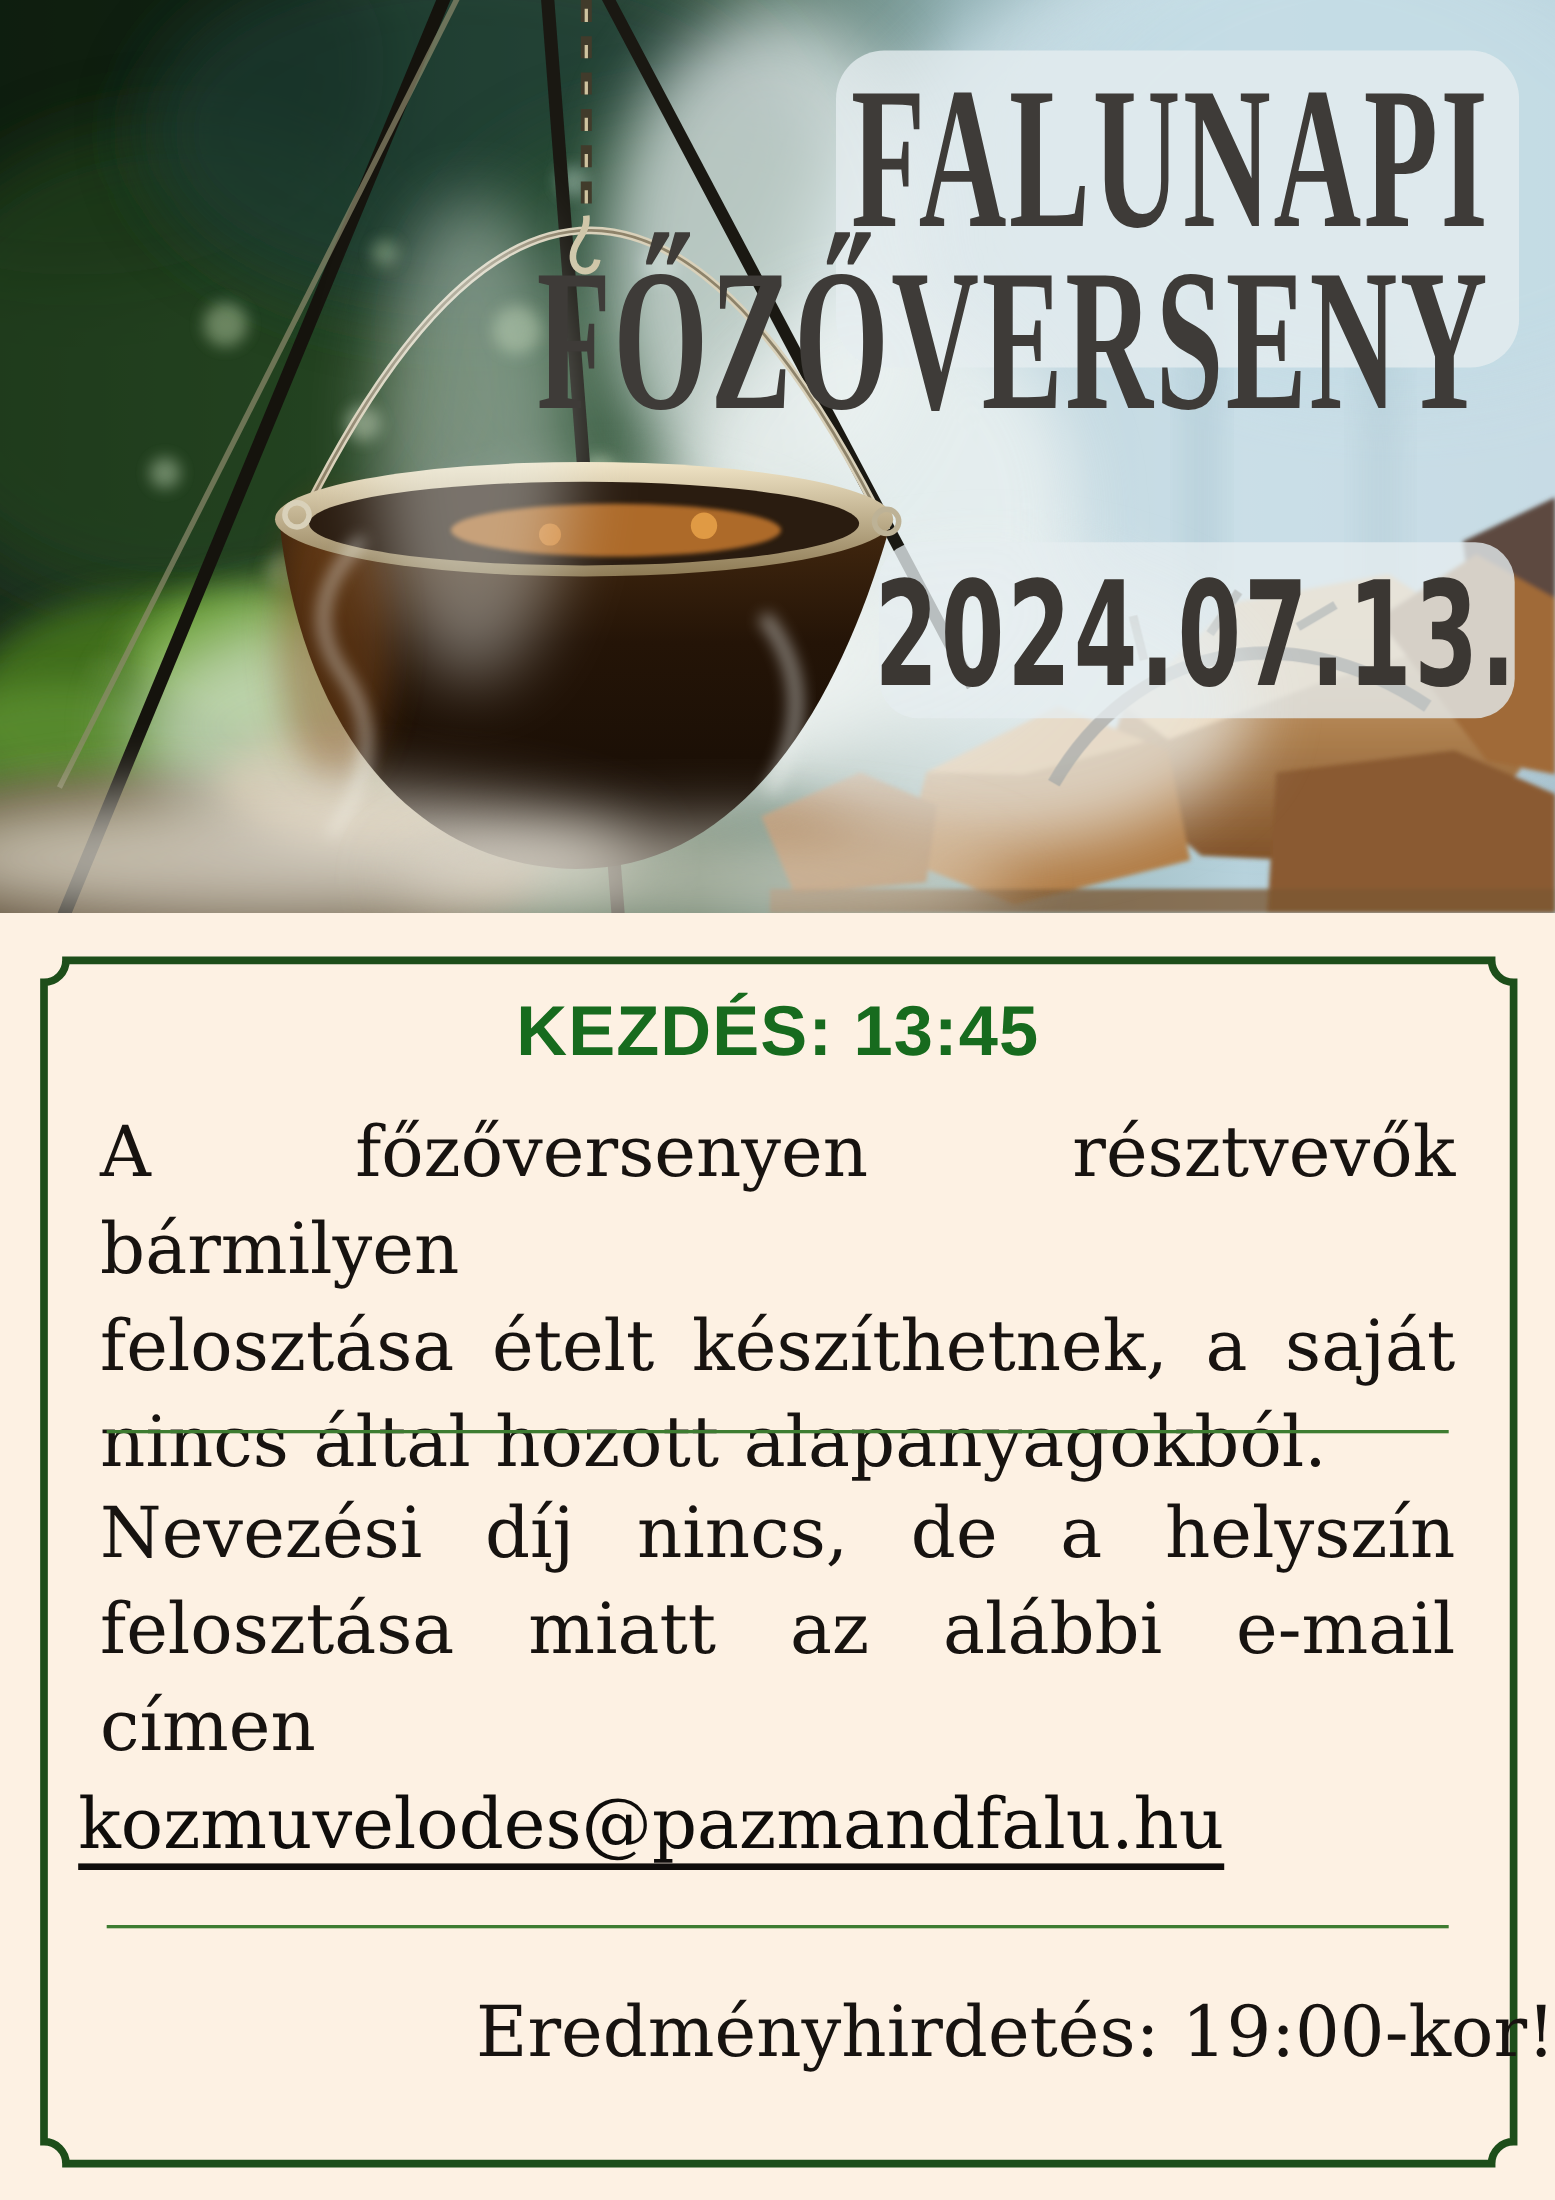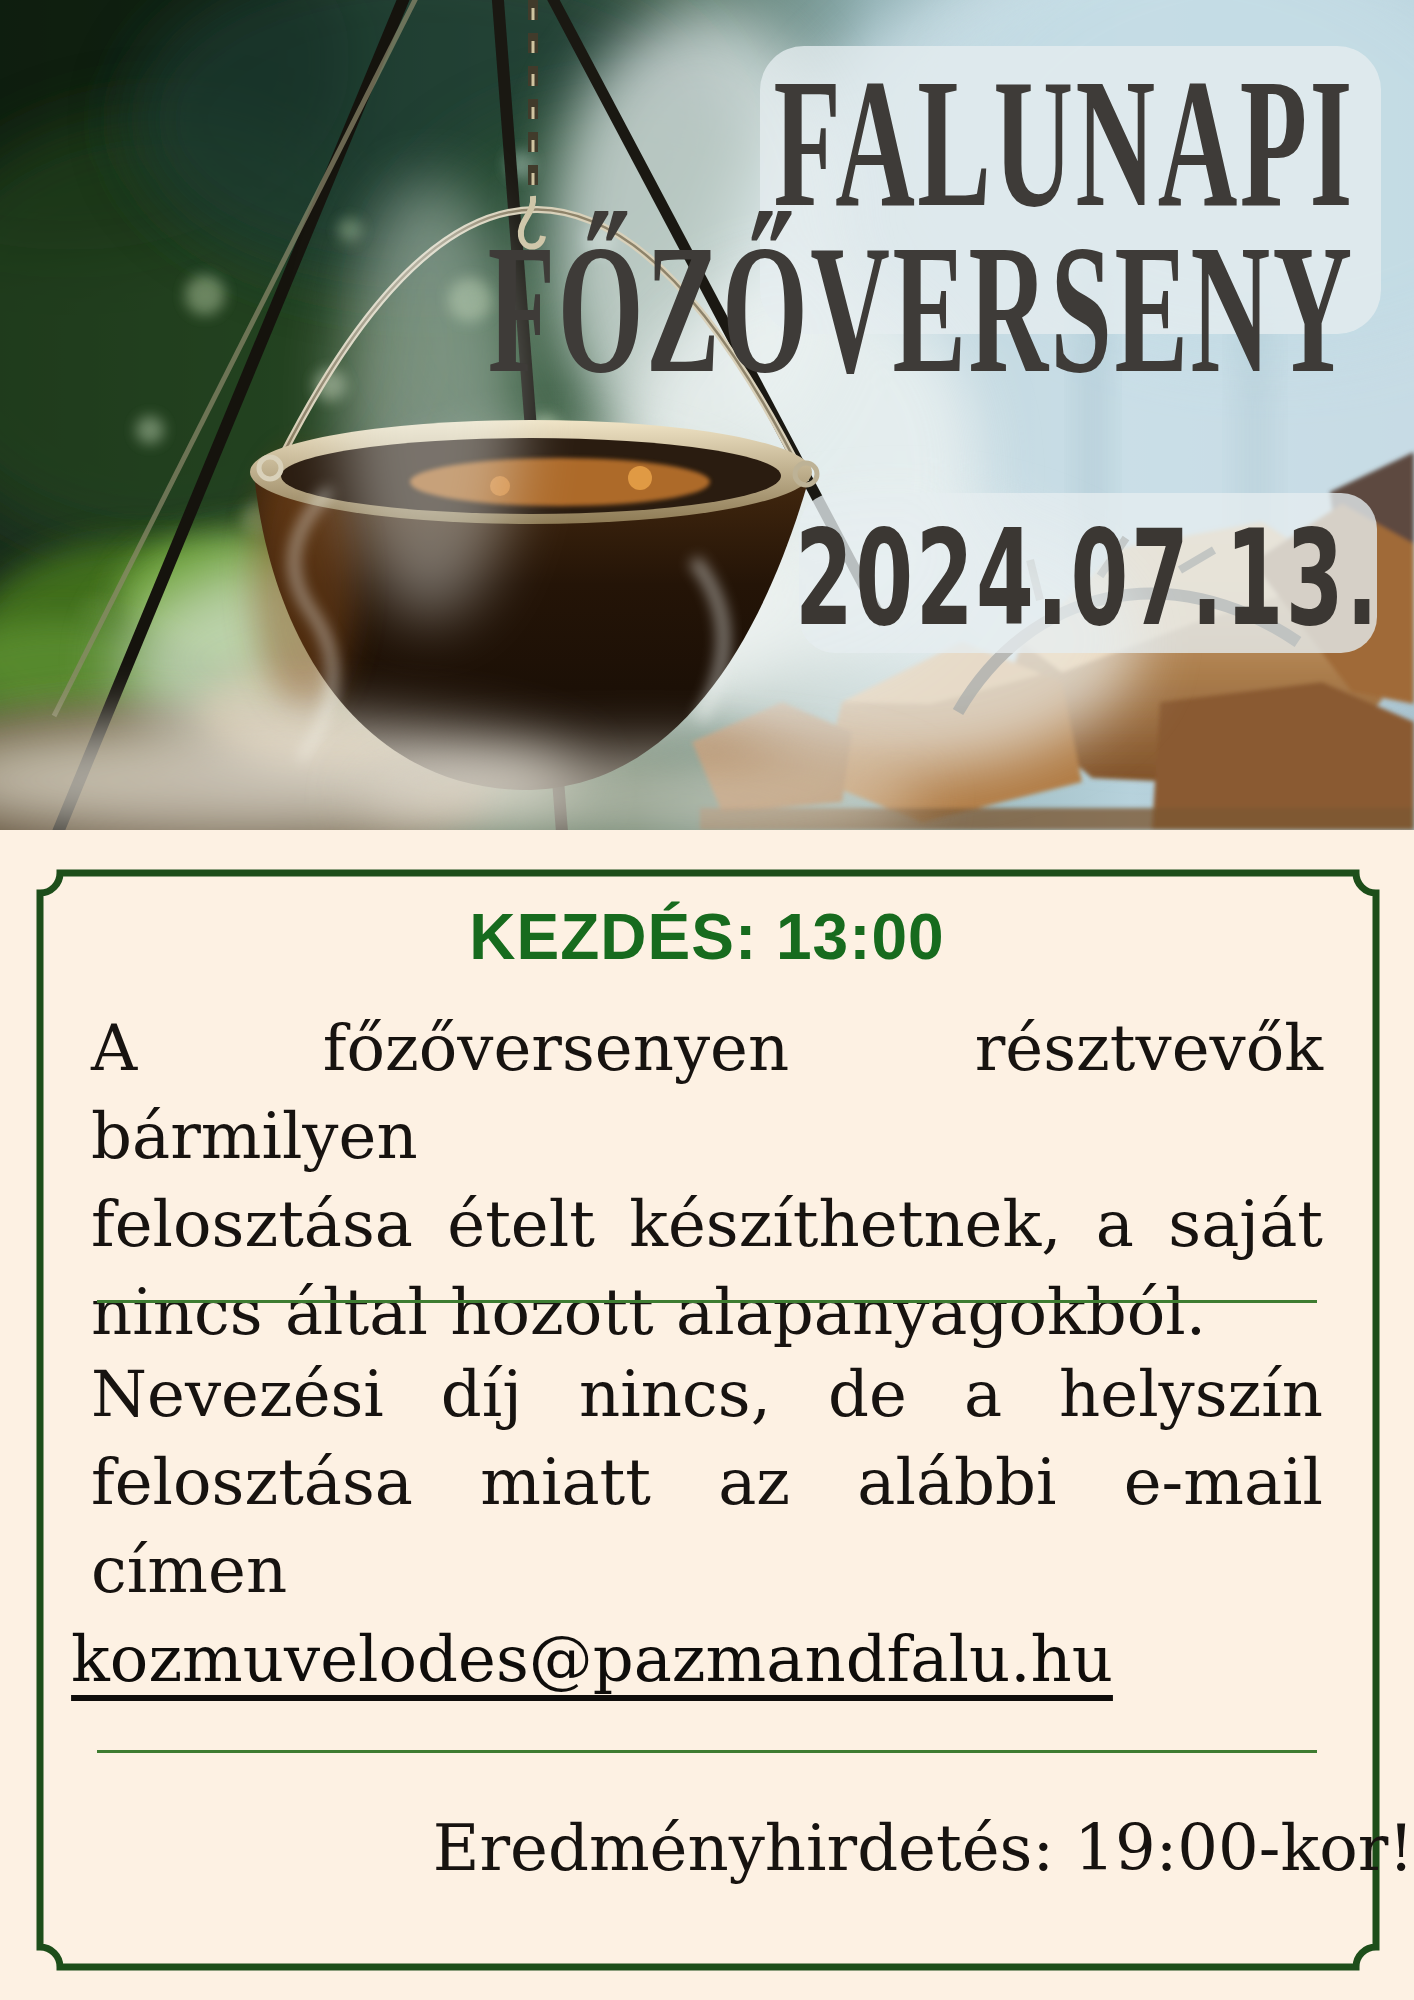--- a/index.html
+++ b/index.html
@@ -219,21 +219,21 @@
   </div>
 
   <div class="glass date-card">
     <span class="date-text">2024.07.13.</span>
   </div>
 
   <svg class="frame-svg" width="1344" height="1102" viewBox="0 0 1344 1102">
     <path d="M 24 4 H 1320 A 20 20 0 0 0 1340 24 V 1078 A 20 20 0 0 0 1320 1098 H 24 A 20 20 0 0 0 4 1078 V 24 A 20 20 0 0 0 24 4 Z" fill="none" stroke="#1d4e1a" stroke-width="7"></path>
   </svg>
 
-  <div class="heading">KEZDÉS: 13:00</div>
+  <div class="heading">KEZDÉS: 13:45</div>
 
   <div class="para para1">
     <div class="jline">A főzőversenyen résztvevők bármilyen</div>
     <div class="jline">felosztása ételt készíthetnek, a saját</div>
     <div class="jlast">nincs által hozott alapanyagokból.</div>
   </div>
 
   <div class="divider d1"></div>
 
   <div class="para para2">

